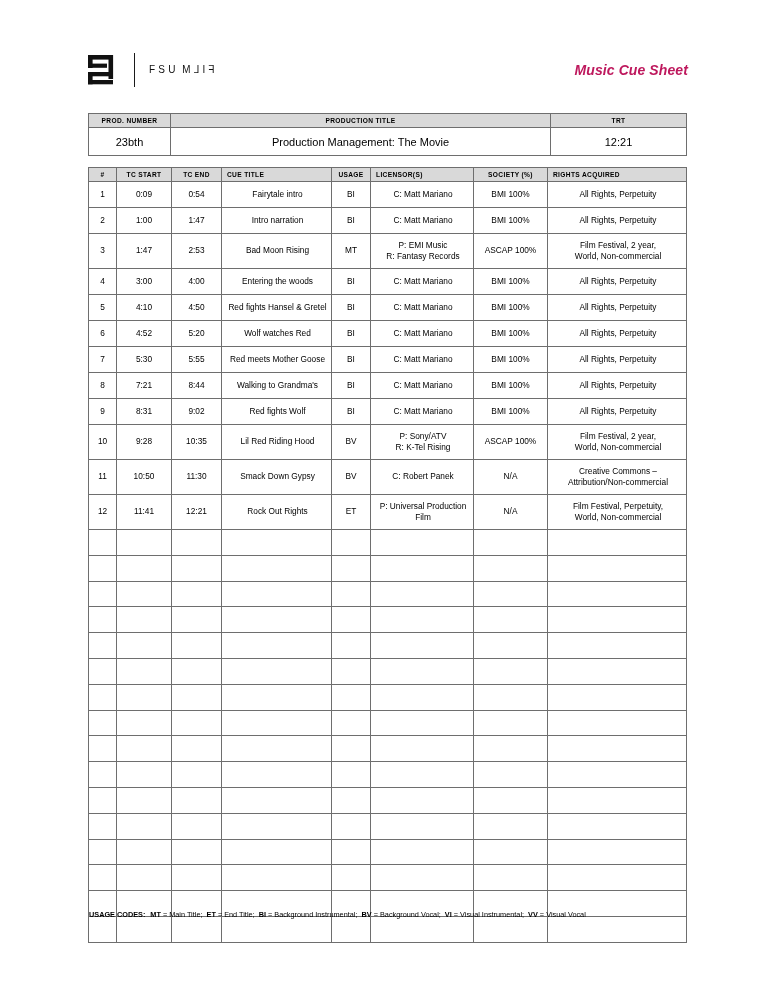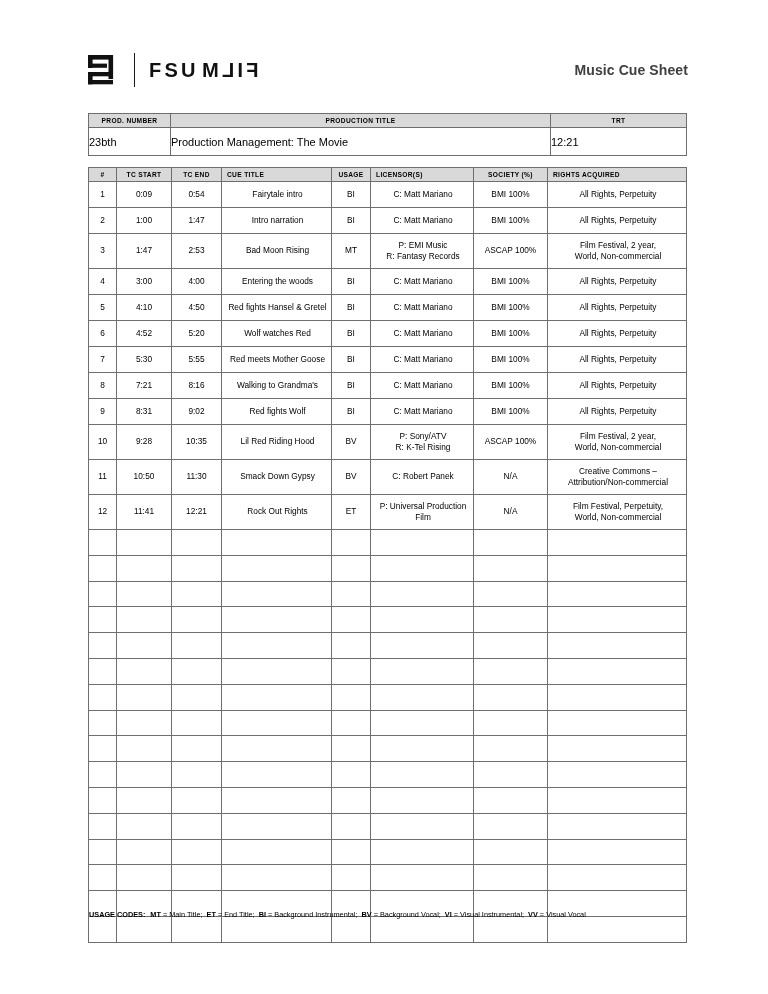--- a/index.html
+++ b/index.html
@@ -44,38 +44,39 @@
     flex: none;
     display: block;
   }
   .brand-divider {
     width: 1px;
     height: 34px;
     background: #1a1a1a;
     margin: 0 14px 0 14px;
   }
   .brand-word {
-    font-size: 20px;
-    font-weight: bold;
+    font-size: 10px;
+    font-weight: normal;
     letter-spacing: 3.2px;
     color: #111111;
     display: flex;
     align-items: center;
     line-height: 1;
   }
   .brand-word .mirror {
     display: inline-block;
     transform: scaleX(-1);
   }
   .doc-title {
     font-size: 14px;
     font-weight: bold;
-    color: #404040;
+    color: #be185d;
     letter-spacing: 0.1px;
     white-space: nowrap;
+    font-style: italic;
   }
 
   
   table {
     border-collapse: collapse;
     table-layout: fixed;
   }
   .grid th, .grid td {
     border: 1px solid #6e6e6e;
     padding: 0;
@@ -96,20 +97,21 @@
   
   .prod-table {
     position: absolute;
     left: 88px;
     top: 113px;
     width: 598px;
   }
   .prod-value {
     height: 27px;
     font-size: 11px;
+    text-align: center;
     vertical-align: middle;
     color: #000;
   }
 
   
   .cue-table {
     position: absolute;
     left: 88px;
     top: 167px;
     width: 598px;
@@ -295,21 +297,21 @@
           <td class="c-end">5:55</td>
           <td class="c-title">Red meets Mother Goose</td>
           <td class="c-usage">BI</td>
           <td class="c-licensor">C: Matt Mariano</td>
           <td class="c-society">BMI 100%</td>
           <td class="c-rights">All Rights, Perpetuity</td>
         </tr>
         <tr class="data-row">
           <td class="c-num">8</td>
           <td class="c-start">7:21</td>
-          <td class="c-end">8:16</td>
+          <td class="c-end">8:44</td>
           <td class="c-title">Walking to Grandma's</td>
           <td class="c-usage">BI</td>
           <td class="c-licensor">C: Matt Mariano</td>
           <td class="c-society">BMI 100%</td>
           <td class="c-rights">All Rights, Perpetuity</td>
         </tr>
         <tr class="data-row">
           <td class="c-num">9</td>
           <td class="c-start">8:31</td>
           <td class="c-end">9:02</td>

